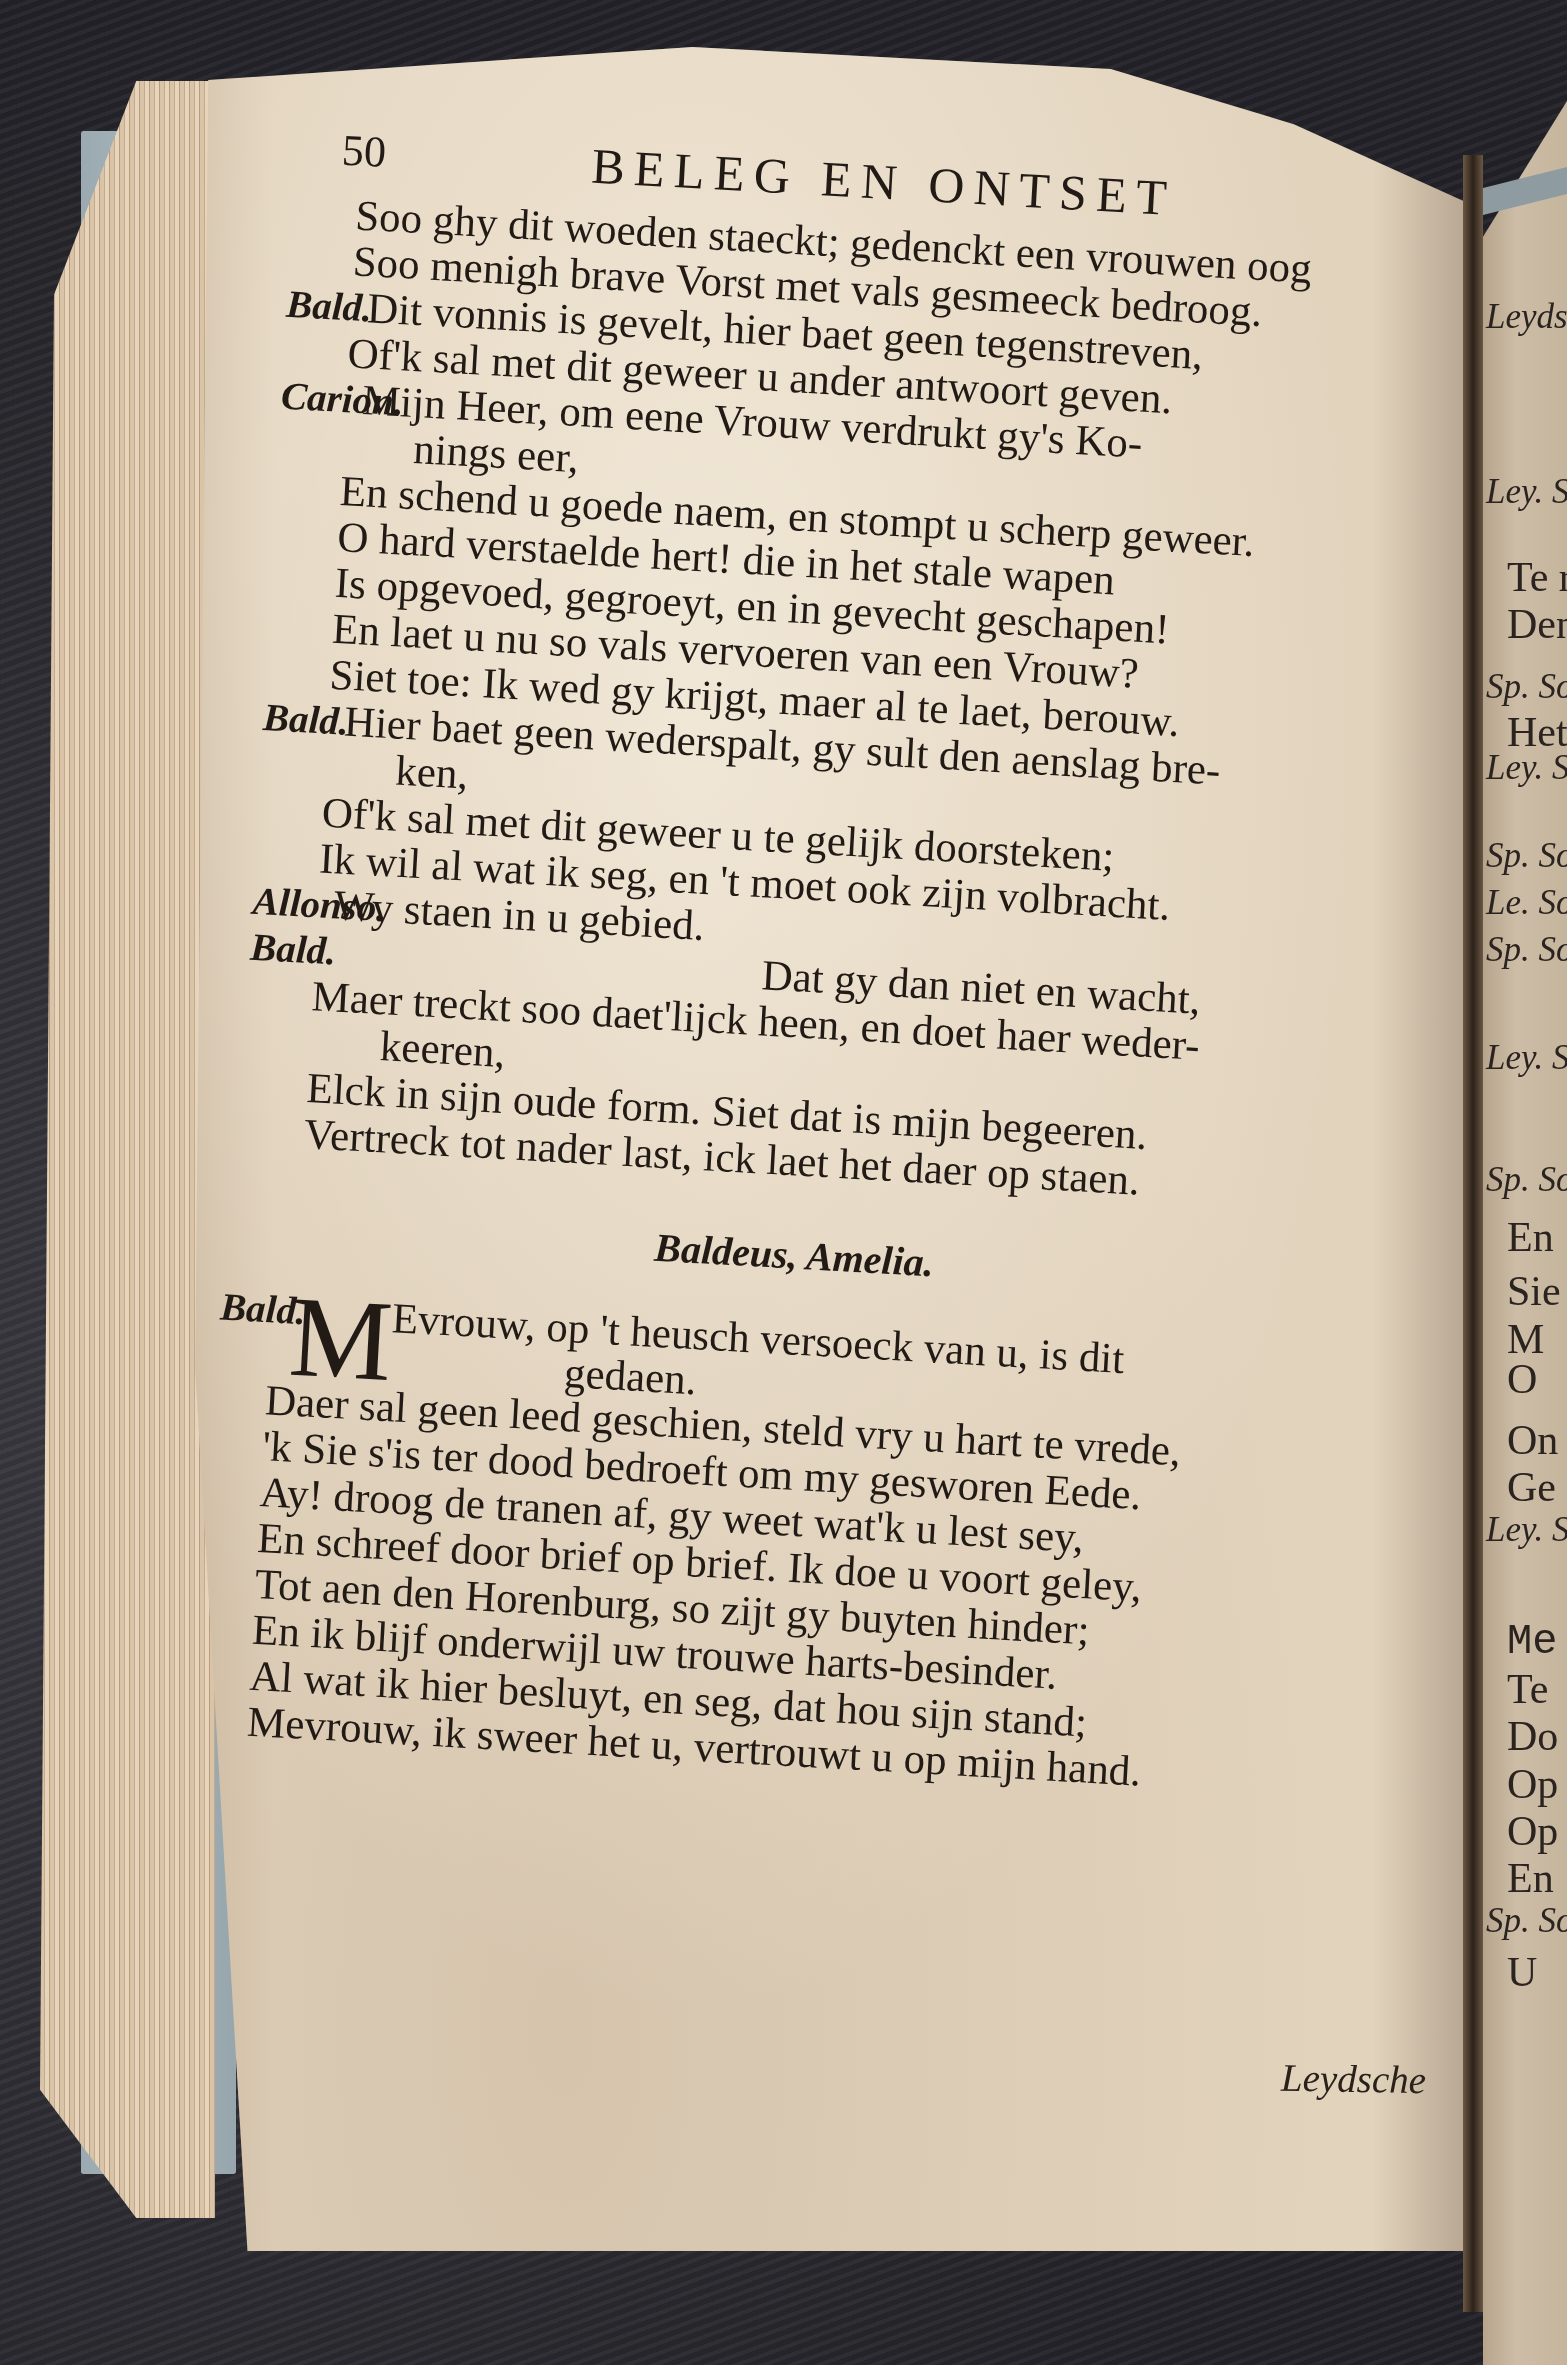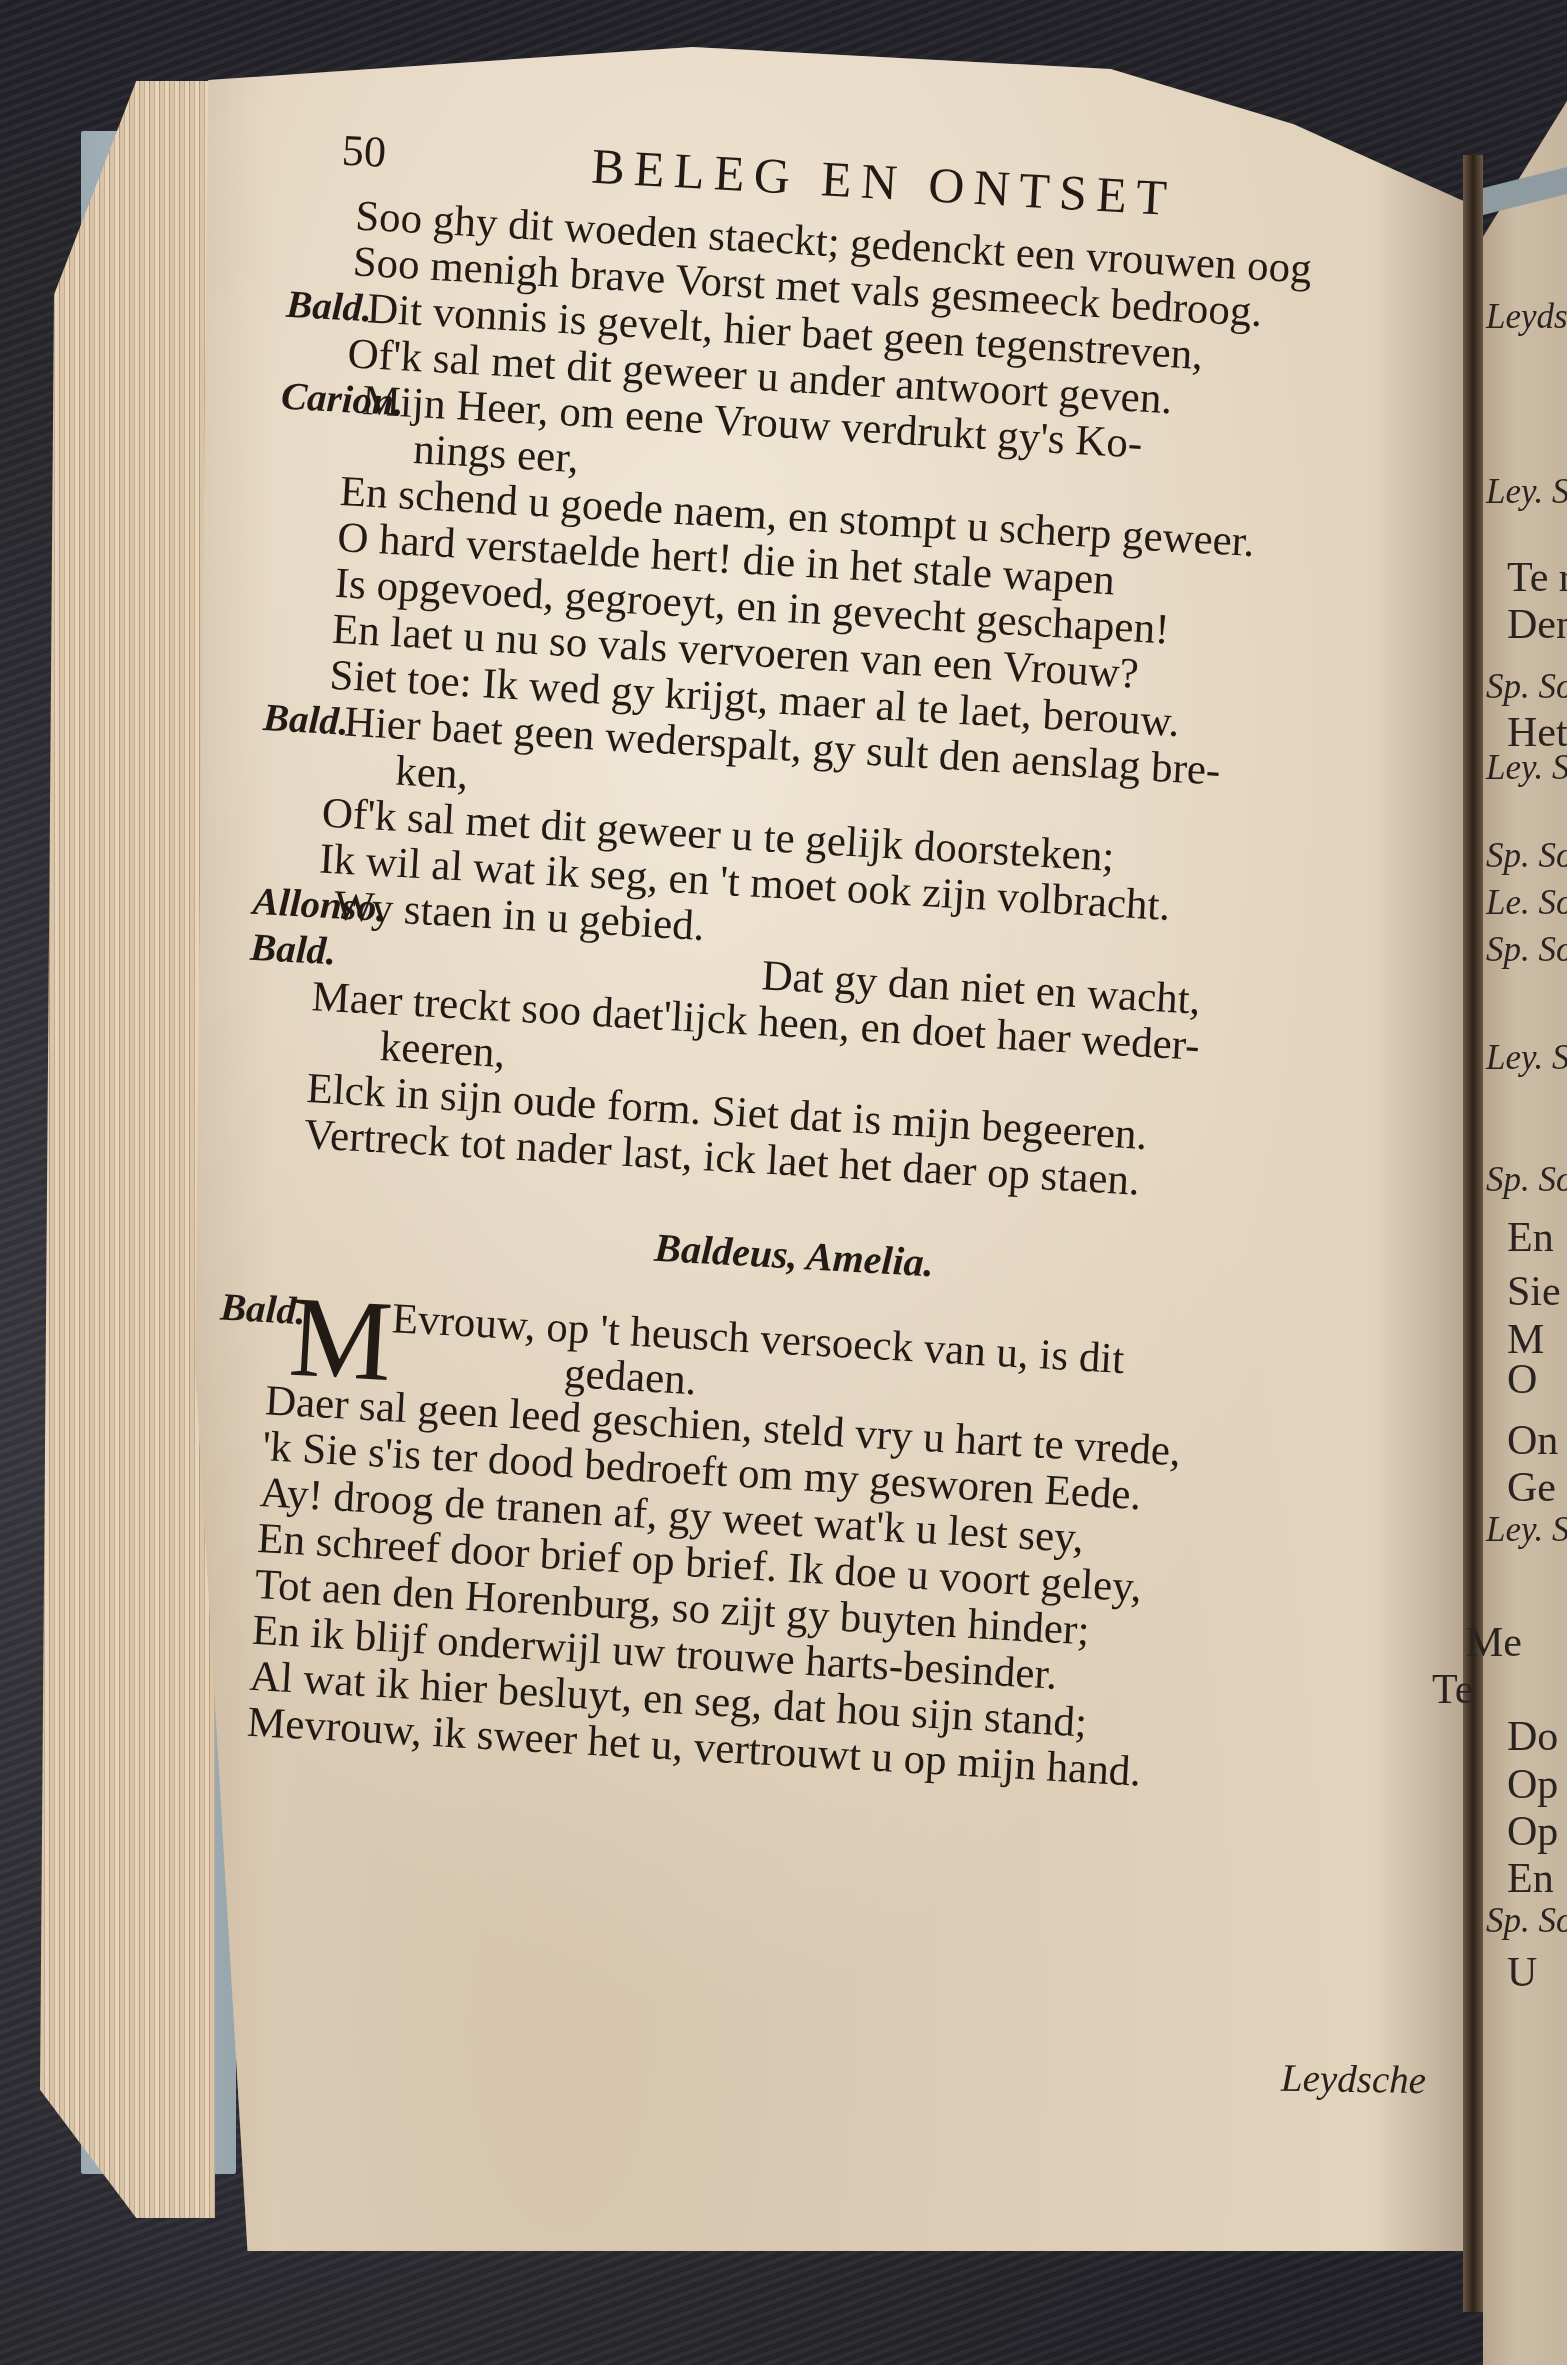--- a/index.html
+++ b/index.html
@@ -108,22 +108,22 @@
     <div class="right-text it" style="top: 930px; left: 1486px;">Sp. Sol.</div>
     <div class="right-text it" style="top: 1038px; left: 1486px;">Ley. So</div>
     <div class="right-text it" style="top: 1160px; left: 1486px;">Sp. Sol.</div>
     <div class="right-text" style="top: 1213px; left: 1507px;">En</div>
     <div class="right-text" style="top: 1267px; left: 1507px;">Sie</div>
     <div class="right-text" style="top: 1315px; left: 1507px;">M</div>
     <div class="right-text" style="top: 1355px; left: 1507px;">O</div>
     <div class="right-text" style="top: 1416px; left: 1507px; font-family: Liberation Serif, serif;">On</div>
     <div class="right-text" style="top: 1463px; left: 1507px;">Ge</div>
     <div class="right-text it" style="top: 1510px; left: 1486px;">Ley. S</div>
-    <div class="right-text" style="top: 1618px; left: 1466px;">Me</div>
-    <div class="right-text" style="top: 1665px; left: 1432px; text-align: right;">Te</div>
+    <div class="right-text" style="top: 1618px; left: 1507px; font-family: Liberation Mono, monospace;">Me</div>
+    <div class="right-text" style="top: 1665px; left: 1507px; text-align: right;">Te</div>
     <div class="right-text" style="top: 1712px; left: 1507px;">Do</div>
     <div class="right-text" style="top: 1760px; left: 1507px;">Op</div>
     <div class="right-text" style="top: 1807px; left: 1507px;">Op</div>
     <div class="right-text" style="top: 1854px; left: 1507px;">En</div>
     <div class="right-text it" style="top: 1901px; left: 1486px;">Sp. So</div>
     <div class="right-text" style="top: 1948px; left: 1507px;">U</div>
   </div>
 
 <div class="textblock">
   <div class="header">

